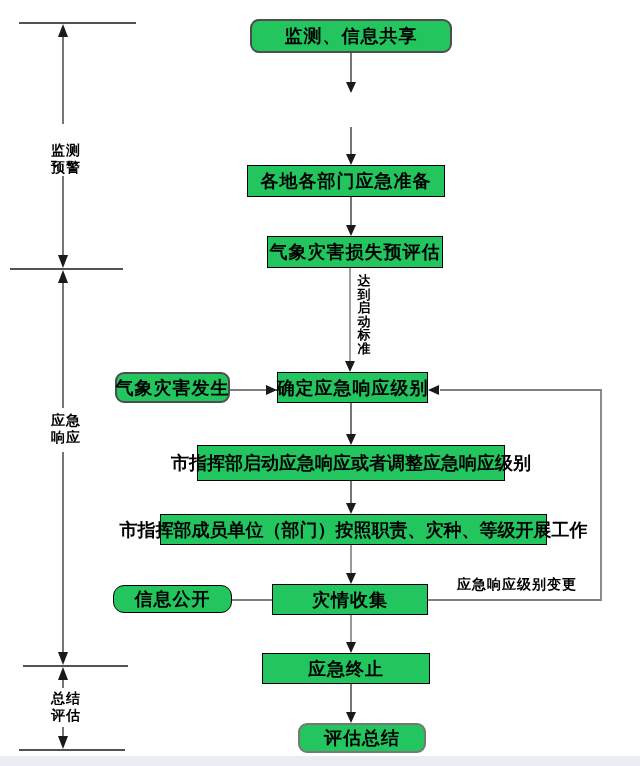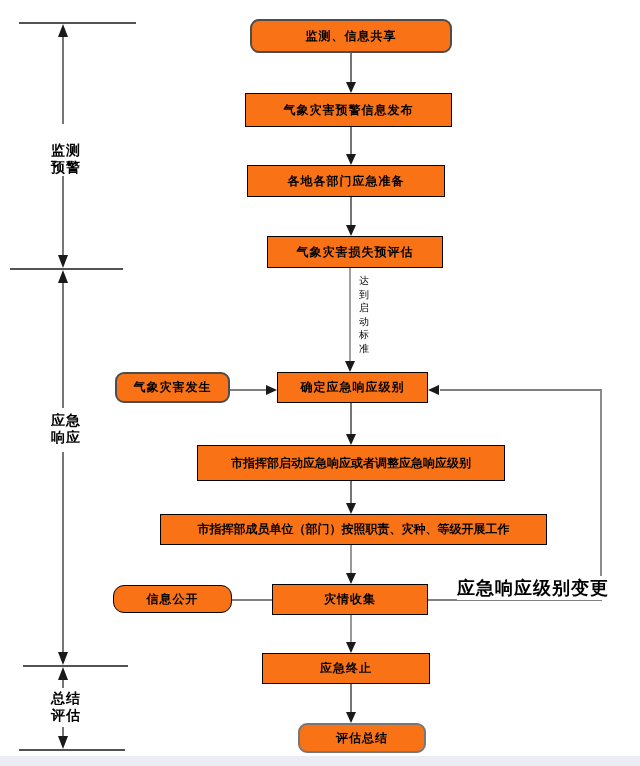--- a/index.html
+++ b/index.html
@@ -3,34 +3,34 @@
 <meta charset="utf-8">
 <style>
   html,body{margin:0;padding:0;background:#ffffff;}
   #stage{
     position:relative;width:640px;height:766px;background:#ffffff;overflow:hidden;
     font-family:"Liberation Sans","DejaVu Sans",sans-serif;color:#000;
   }
   #connector-layer{position:absolute;left:0;top:0;width:640px;height:766px;}
   .node{
     position:absolute;display:flex;align-items:center;justify-content:center;
-    background:#f97316;border:1px solid #000;box-sizing:border-box;
-    font-size:12px;font-weight:bold;white-space:nowrap;letter-spacing:1px;
+    background:#22c55e;border:1px solid #000;box-sizing:border-box;
+    font-size:18px;font-weight:bold;white-space:nowrap;letter-spacing:1px;
   }
   .node.rounded{border:2px solid #4d4d4d;border-radius:9px;}
   .phase-label{
     position:absolute;width:56px;text-align:center;background:#fff;
     font-size:14px;font-weight:bold;line-height:17px;letter-spacing:1px;
   }
   .vtext{
-    position:absolute;width:16px;font-size:10px;font-weight:normal;line-height:13.5px;
+    position:absolute;width:16px;font-size:13px;font-weight:bold;line-height:13.5px;
     word-break:break-all;text-align:center;
   }
   .edge-label{
-    position:absolute;font-size:18px;font-weight:bold;letter-spacing:1px;background:#fff;
+    position:absolute;font-size:14px;font-weight:bold;letter-spacing:1px;background:#fff;
   }
   #bottom-band{position:absolute;left:0;top:756px;width:640px;height:10px;background:#eaedf2;}
 </style>
 </head>
 <body>
 
 <div id="stage">
 
   <svg id="connector-layer" viewBox="0 0 640 766" xmlns="http://www.w3.org/2000/svg">
 
@@ -120,21 +120,20 @@
     <div>应急</div>
     <div>响应</div>
   </div>
   <div class="phase-label" style="left:38px;top:690px;">
     <div>总结</div>
     <div>评估</div>
   </div>
 
   <div class="node rounded" style="left:250px;top:19px;width:202px;height:34px;">监测、信息共享</div>
 
-  <div class="node" style="left:245px;top:93px;width:207px;height:34px;">气象灾害预警信息发布</div>
 
   <div class="node" style="left:247px;top:165px;width:198px;height:32px;text-align:center;">各地各部门应急准备</div>
 
   <div class="node" style="left:267px;top:236px;width:176px;height:32px;">气象灾害损失预评估</div>
 
   <div class="vtext" style="left:356px;top:274px;">达到启动标准</div>
 
   <div class="node rounded" style="left:115px;top:372px;width:115px;height:31px;">气象灾害发生</div>
 
   <div class="node" style="left:277px;top:372px;width:151px;height:31px;">确定应急响应级别</div>

